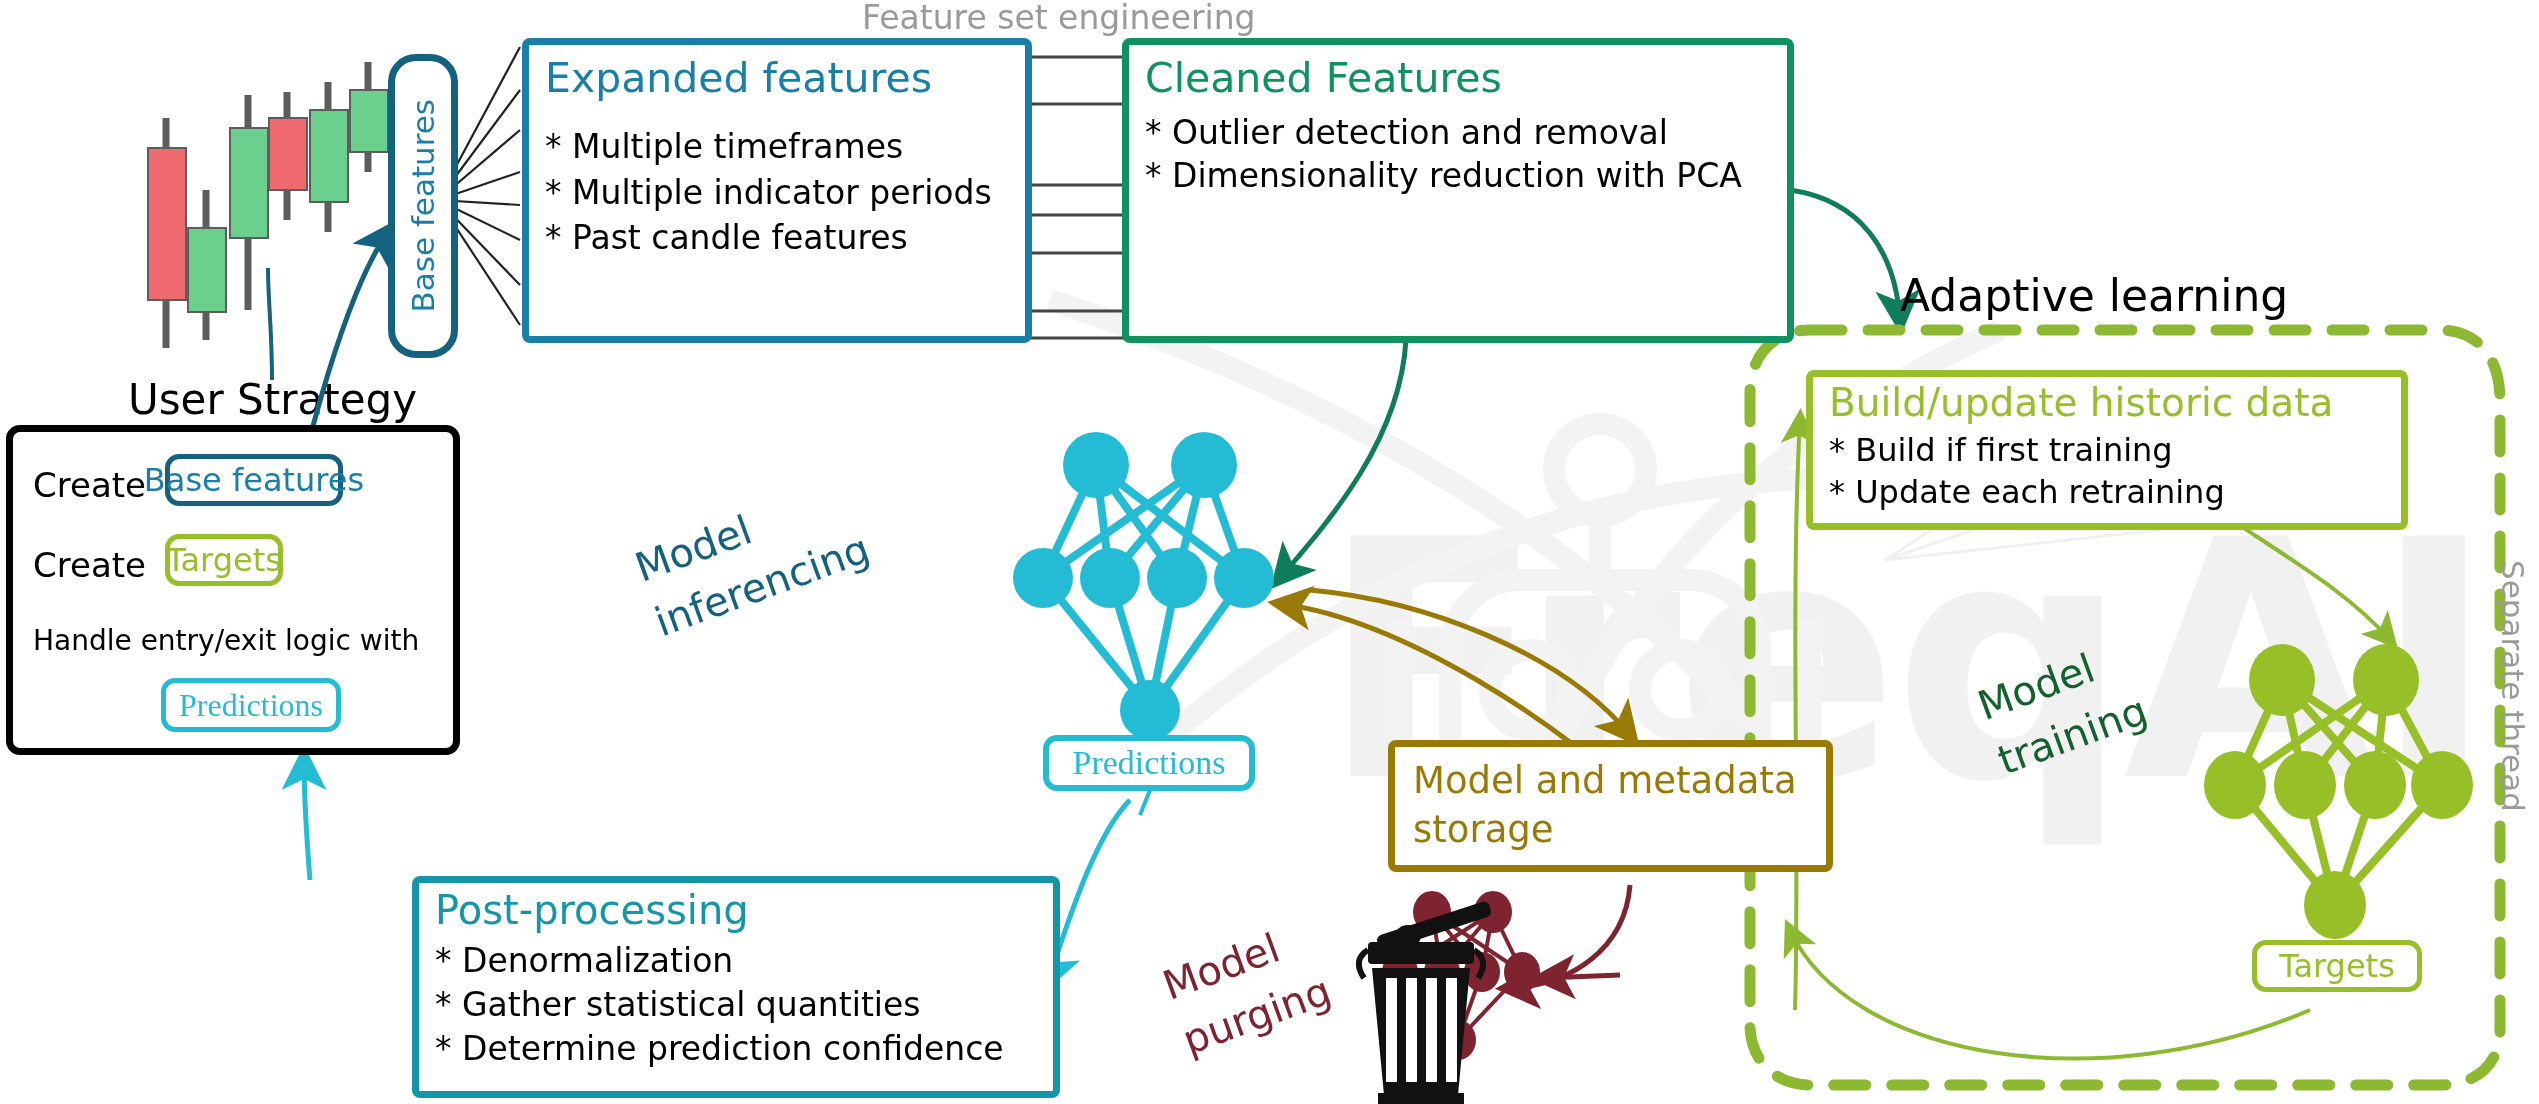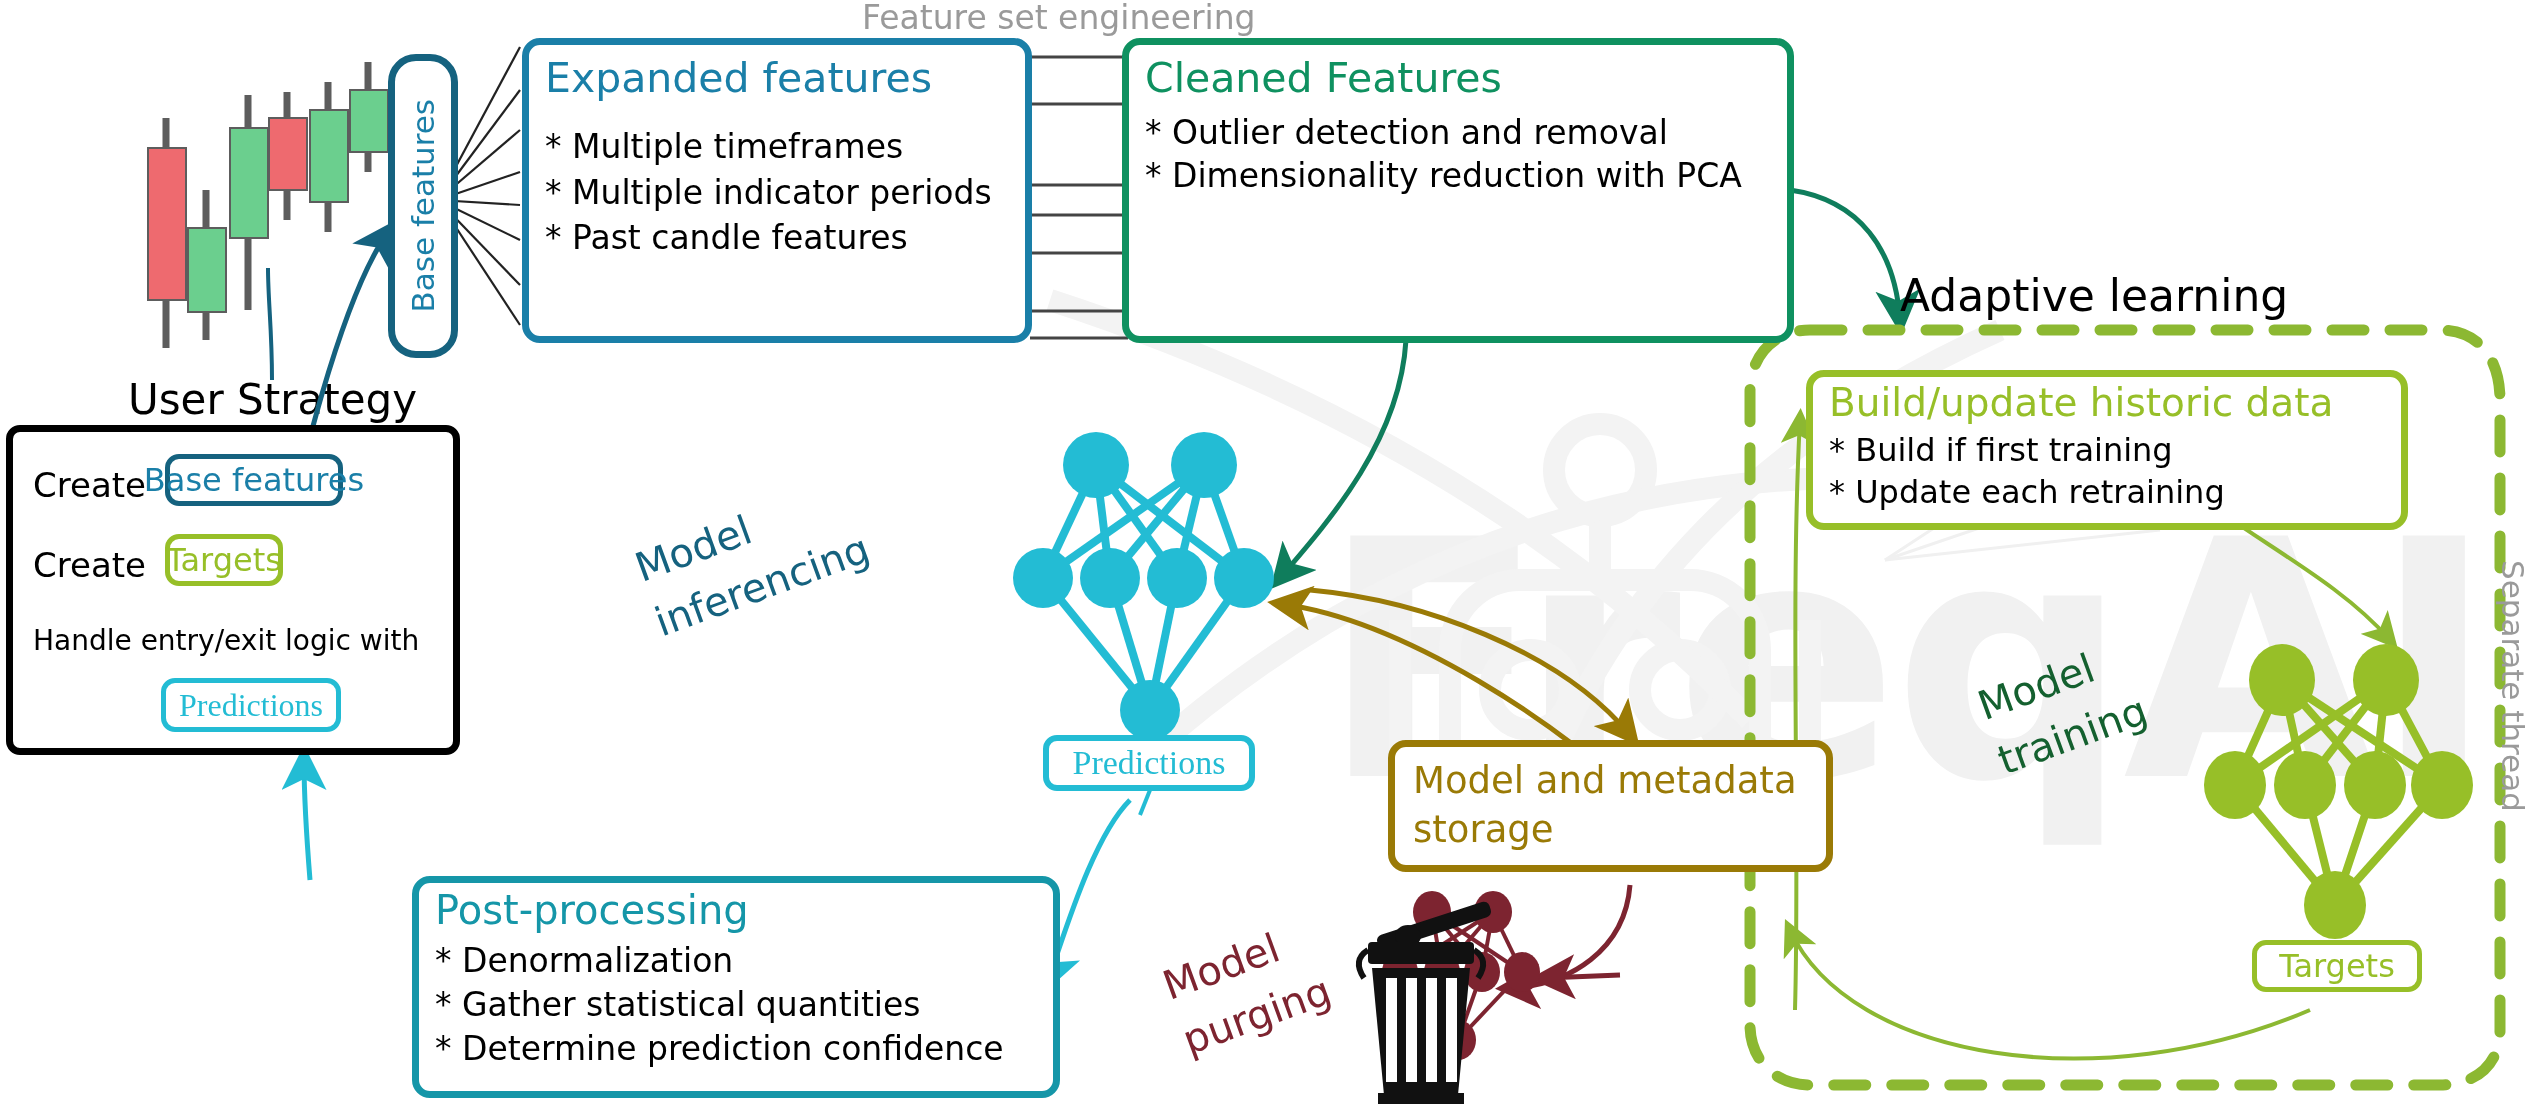--- a/index.html
+++ b/index.html
@@ -4,21 +4,21 @@
 <title>FreqAI architecture diagram</title>
 <style>
   html,body{margin:0;padding:0;background:#ffffff;}
   body{
     font-family:"DejaVu Sans", sans-serif;
     width:2539px;height:1104px;position:relative;overflow:hidden;
   }
   #stage{position:absolute;left:0;top:0;width:2539px;height:1104px;}
   svg.layer{position:absolute;left:0;top:0;width:2539px;height:1104px;overflow:visible;}
   .box{position:absolute;box-sizing:border-box;background:transparent;}
-  .rbox{border-style:solid;border-radius:18px;background:#ffffff;}
+  .rbox{border-style:solid;border-radius:8px;background:#ffffff;}
   .title{line-height:1.05;white-space:nowrap;}
   .bullets{margin:0;padding:0;list-style:none;}
   .bullets li{white-space:nowrap;}
   .pill{position:absolute;box-sizing:border-box;border-radius:14px;background:#fff;
         display:flex;align-items:center;justify-content:center;white-space:nowrap;}
   .rot{transform-origin:center center;}
   .lbl{position:absolute;white-space:nowrap;}
 
   
   .c-blue{color:#1a7fa8;}      .b-blue{border-color:#1a7fa8;}

